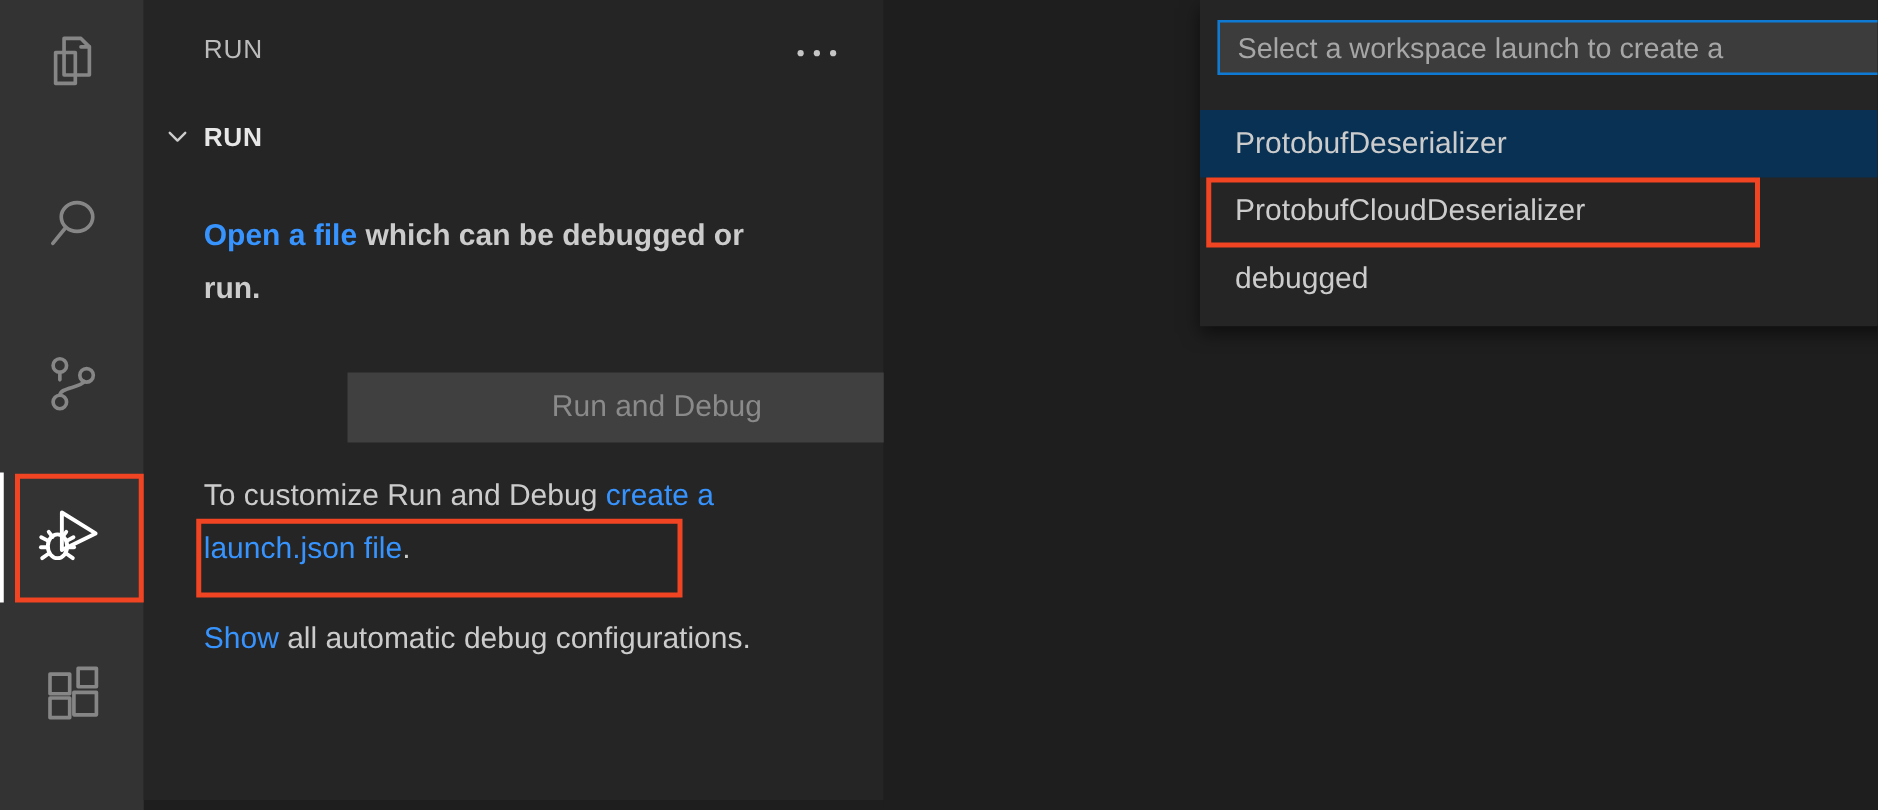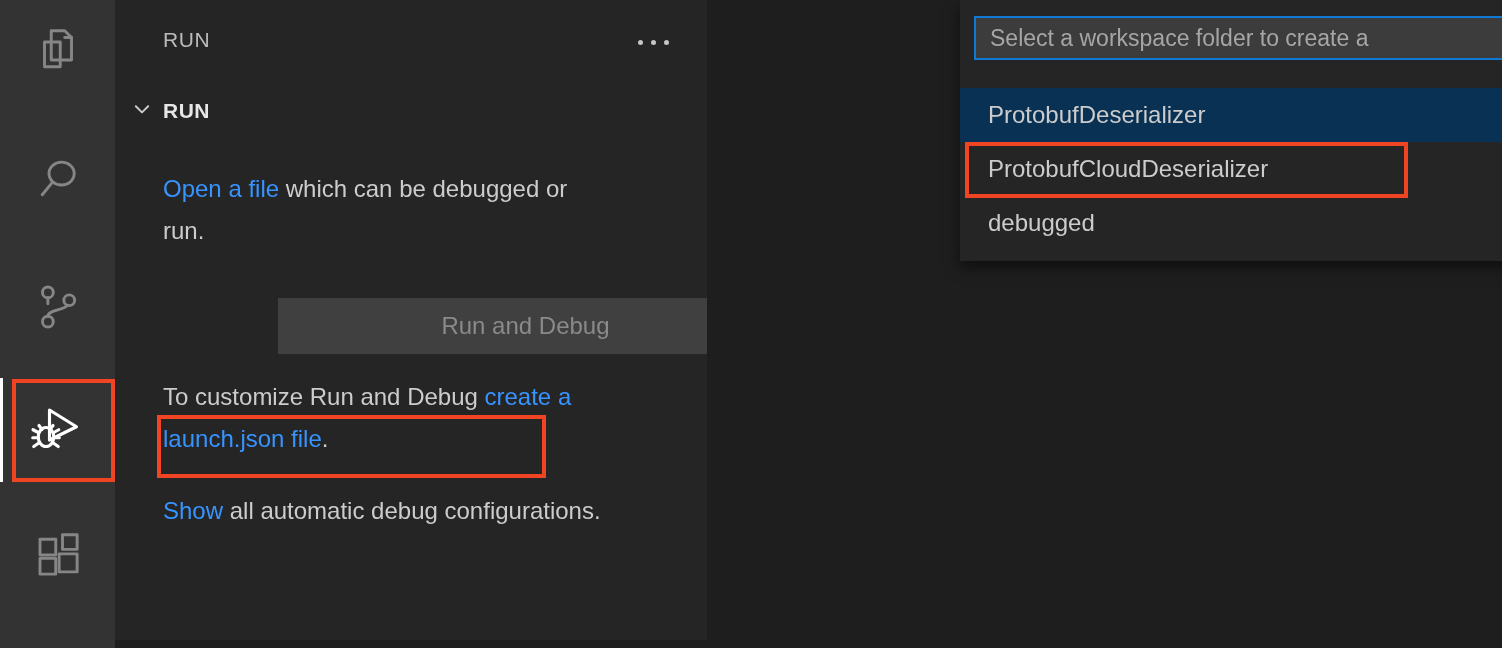--- a/index.html
+++ b/index.html
@@ -98,21 +98,21 @@
   }
 
   .welcome-para {
     position: absolute;
     left: 48px;
     width: 450px;
     font-size: 24px;
     line-height: 42px;
     color: #cccccc;
   }
-  #para-open  { top: 168px; }
+  #para-open  { top: 168px; font-weight: bold; }
   #para-customize { top: 376px; }
   #para-show  { top: 490px; }
 
   .wlink { color: #3794ff; }
 
   #run-debug-button {
     position: absolute;
     left: 163px; top: 298px;
     width: 495px;
     height: 56px;
@@ -287,21 +287,21 @@
 
     <div class="welcome-para" id="para-show">
       <span class="wlink">Show</span><span> all automatic debug configurations.</span>
     </div>
   </div>
 
   <div id="editor-area"></div>
 
   <div id="quick-pick">
     <div id="quick-pick-input">
-      <span>Select a workspace folder to create a</span>
+      <span>Select a workspace launch to create a</span>
     </div>
     <div id="quick-pick-list">
       <div class="qp-row selected">
         <span>ProtobufDeserializer</span>
       </div>
       <div class="qp-row">
         <span>ProtobufCloudDeserializer</span>
       </div>
       <div class="qp-row">
         <span>debugged</span>

